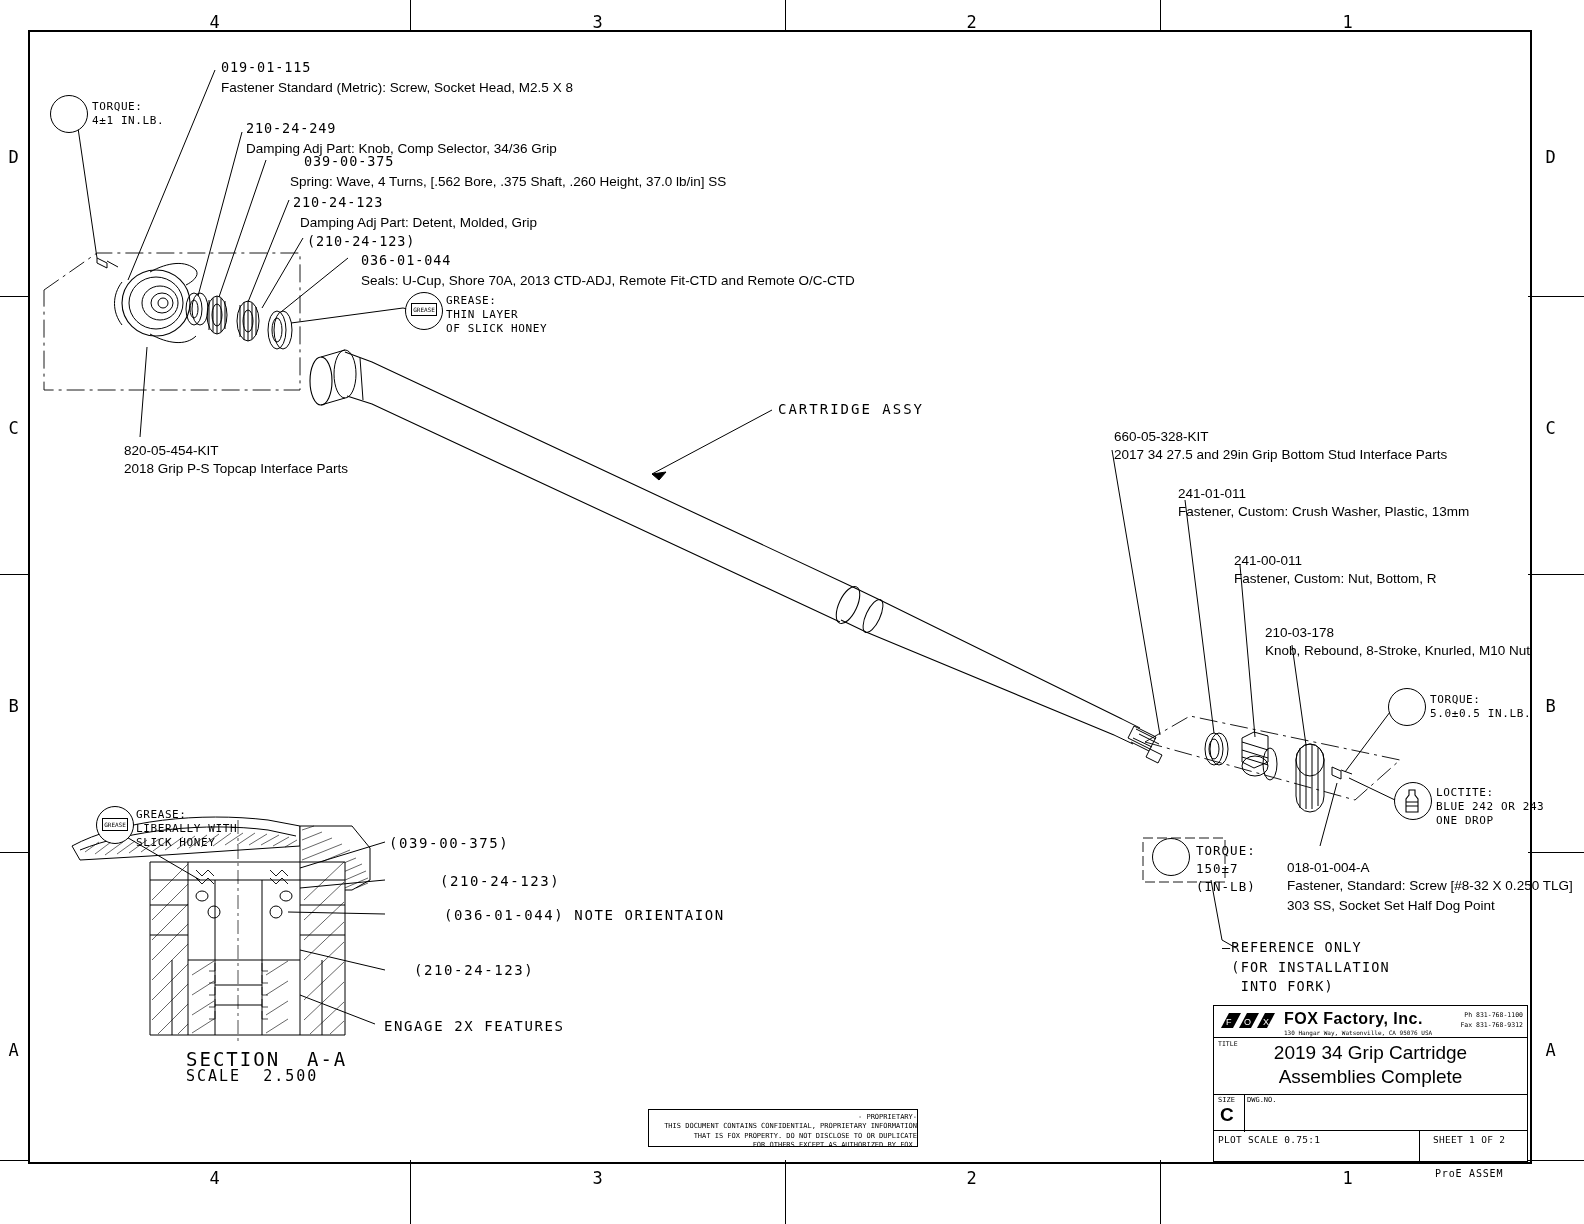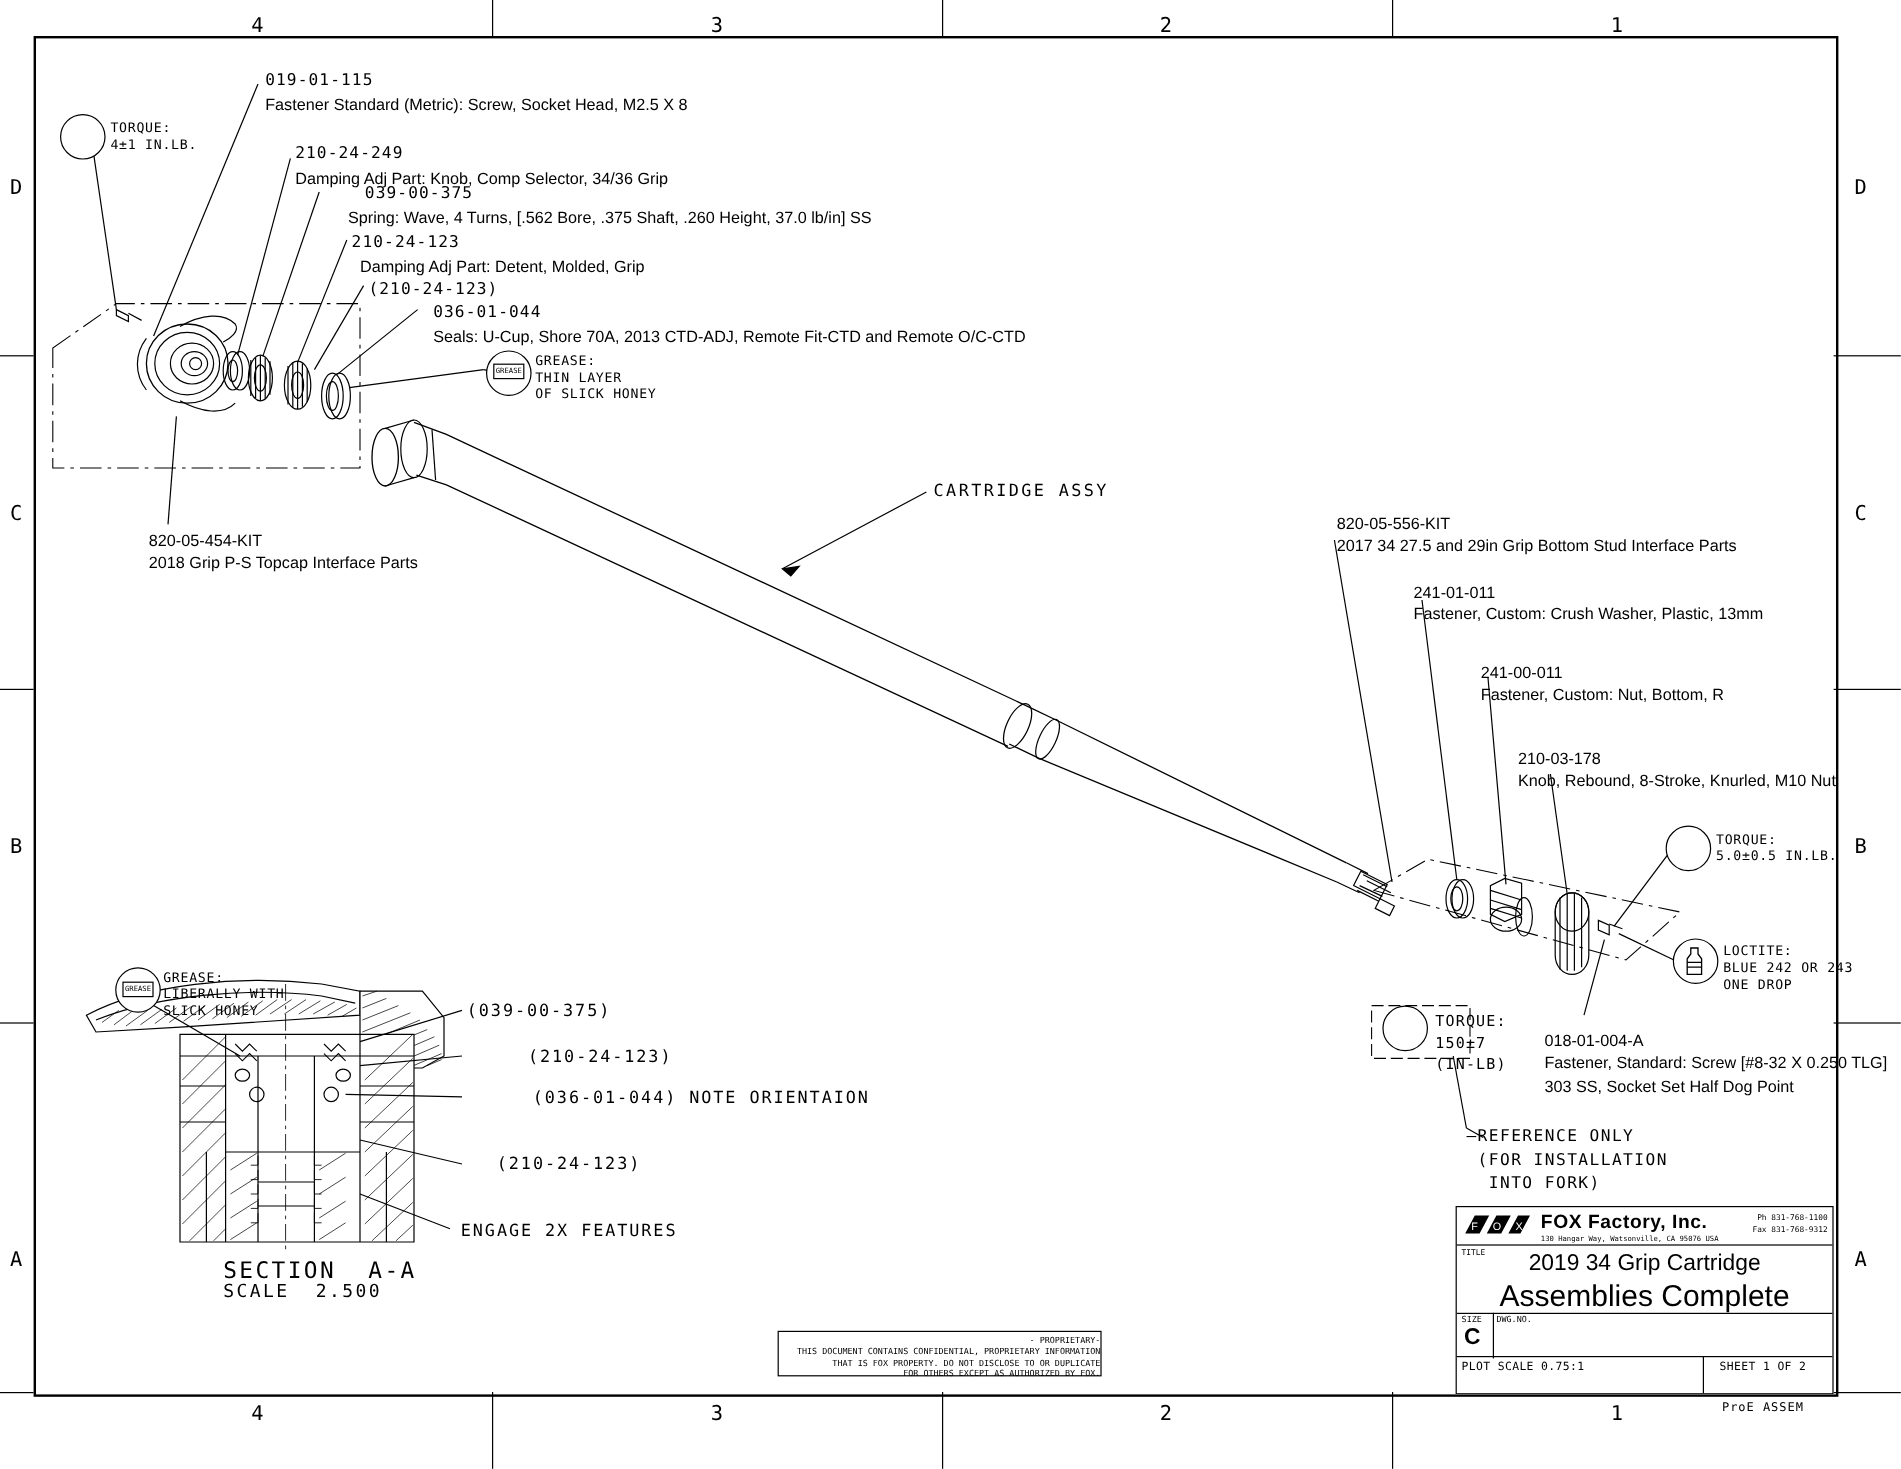--- a/index.html
+++ b/index.html
@@ -21,21 +21,21 @@
 
   
   .tb{position:absolute;left:1213px;top:1005px;width:313px;height:155px;border:1.5px solid #000;background:#fff;}
   .tb .row{position:absolute;left:0;right:0;border-top:1.2px solid #000;}
   .tb .logo{position:absolute;left:5px;top:4px;width:58px;height:22px;}
   .tb .coname{position:absolute;left:70px;top:4px;font-family:"Liberation Sans",sans-serif;font-size:16px;font-weight:bold;letter-spacing:.5px;}
   .tb .addr{position:absolute;left:70px;top:23px;font-family:"DejaVu Sans Mono",monospace;font-size:6px;letter-spacing:0;}
   .tb .ph{position:absolute;right:4px;top:5px;font-family:"DejaVu Sans Mono",monospace;font-size:6.5px;text-align:right;line-height:1.5;}
   .tb .titlelbl{position:absolute;left:4px;top:34px;font-family:"DejaVu Sans Mono",monospace;font-size:6.5px;}
   .tb .title1{position:absolute;left:0;right:0;top:36px;text-align:center;font-family:"Liberation Sans",sans-serif;font-size:19px;}
-  .tb .title2{position:absolute;left:0;right:0;top:60px;text-align:center;font-family:"Liberation Sans",sans-serif;font-size:25px;}
+  .tb .title2{position:absolute;left:0;right:0;top:60px;text-align:center;font-family:"Liberation Sans",sans-serif;font-size:19px;}
   .tb .sizelbl{position:absolute;left:4px;top:90px;font-family:"DejaVu Sans Mono",monospace;font-size:7px;}
   .tb .sizeval{position:absolute;left:6px;top:98px;font-family:"Liberation Sans",sans-serif;font-size:19px;font-weight:bold;}
   .tb .dwglbl{position:absolute;left:33px;top:90px;font-family:"DejaVu Sans Mono",monospace;font-size:7px;}
   .tb .plot{position:absolute;left:4px;top:128px;font-family:"DejaVu Sans Mono",monospace;font-size:9.5px;letter-spacing:.3px;}
   .tb .sheet{position:absolute;left:219px;top:128px;font-family:"DejaVu Sans Mono",monospace;font-size:9.5px;letter-spacing:.3px;}
 
   .propbox{position:absolute;left:648px;top:1109px;width:268px;height:36px;border:1.3px solid #000;background:#fff;}
   .propbox div{text-align:right;font-family:"DejaVu Sans Mono",monospace;font-size:7px;line-height:1.35;letter-spacing:0;}
 
   .proe{position:absolute;left:1435px;top:1168px;font-family:"DejaVu Sans Mono",monospace;font-size:10px;letter-spacing:.8px;}
@@ -294,21 +294,21 @@
   <div class="txt" style="left:307px;top:232px;">(210-24-123)</div>
 
   <div class="txt" style="left:361px;top:251px;">036-01-044</div>
   <div class="txt-sans" style="left:361px;top:271px;">Seals: U-Cup, Shore 70A, 2013 CTD-ADJ, Remote Fit-CTD and Remote O/C-CTD</div>
 
   <div class="txt-sans" style="left:124px;top:441px;">820-05-454-KIT</div>
   <div class="txt-sans" style="left:124px;top:459px;">2018 Grip P-S Topcap Interface Parts</div>
 
   <div class="txt" style="left:778px;top:399px;font-size:14px;letter-spacing:2px;">CARTRIDGE ASSY</div>
 
-  <div class="txt-sans" style="left:1114px;top:427px;">820-05-556-KIT</div>
+  <div class="txt-sans" style="left:1114px;top:427px;">660-05-328-KIT</div>
   <div class="txt-sans" style="left:1114px;top:445px;">2017 34 27.5 and 29in Grip Bottom Stud Interface Parts</div>
 
   <div class="txt-sans" style="left:1178px;top:484px;">241-01-011</div>
   <div class="txt-sans" style="left:1178px;top:502px;">Fastener, Custom: Crush Washer, Plastic, 13mm</div>
 
   <div class="txt-sans" style="left:1234px;top:551px;">241-00-011</div>
   <div class="txt-sans" style="left:1234px;top:569px;">Fastener, Custom: Nut, Bottom, R</div>
 
   <div class="txt-sans" style="left:1265px;top:623px;">210-03-178</div>
   <div class="txt-sans" style="left:1265px;top:641px;">Knob, Rebound, 8-Stroke, Knurled, M10 Nut</div>

